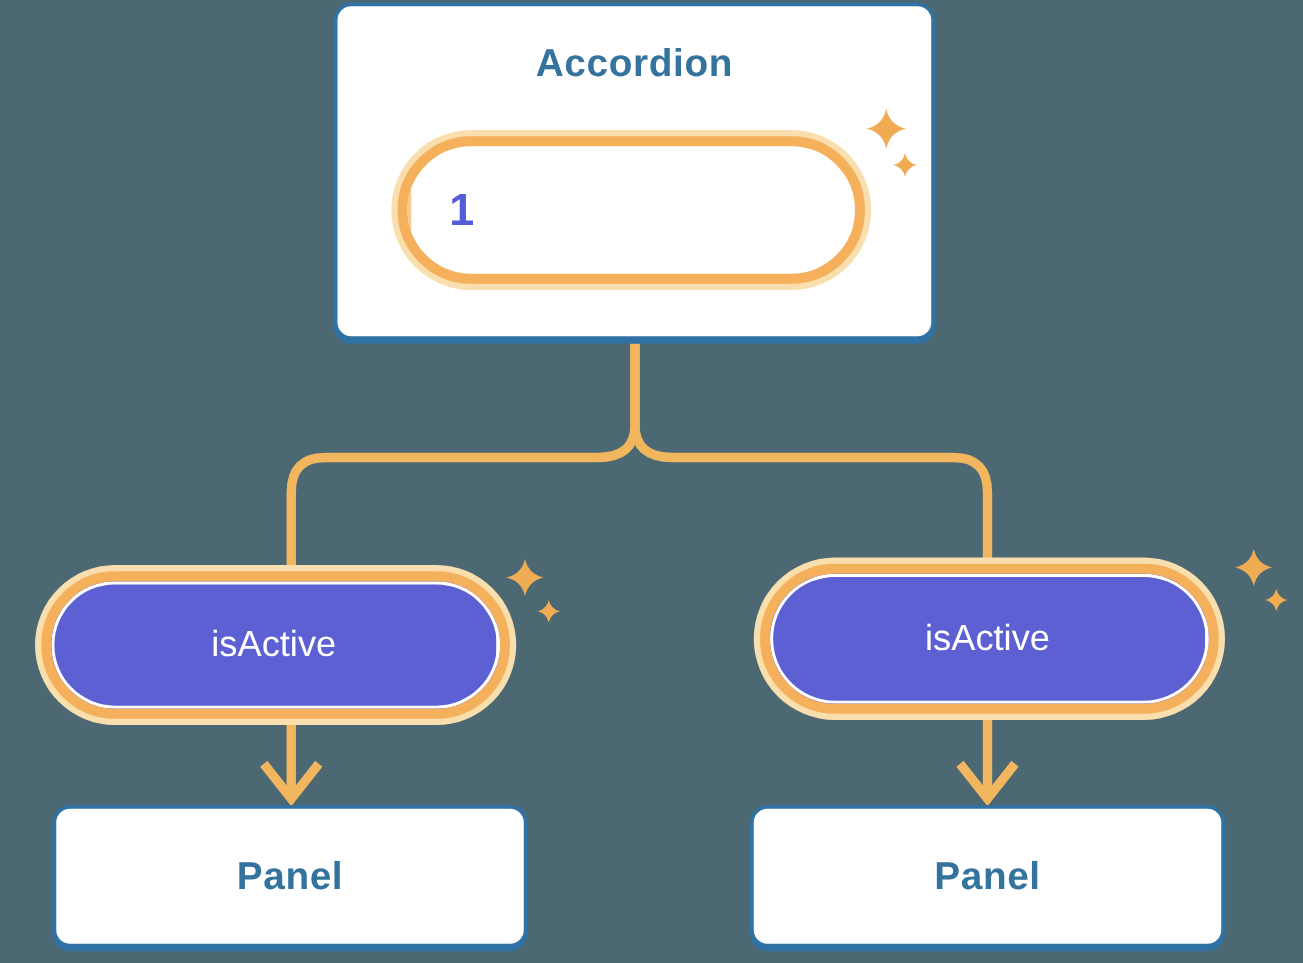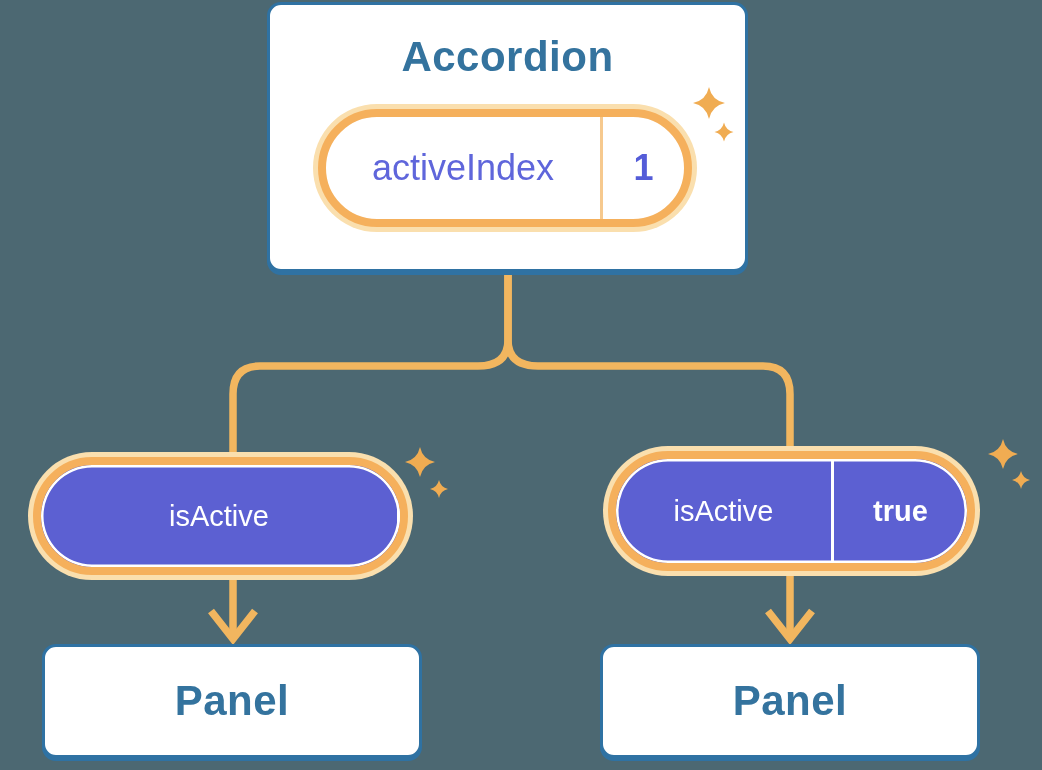--- a/index.html
+++ b/index.html
@@ -18,21 +18,21 @@
   .overlay{z-index:3;pointer-events:none;}
   .node{position:absolute;z-index:2;box-sizing:border-box;}
   .box{
     background:var(--white,#fff);
     border:3px solid var(--box-border,#2F72A3);
     border-radius:14px;
     box-shadow:0 3px 0 var(--box-border,#2F72A3);
   }
   .box-title{
     color:var(--blue-text,#34739E);
-    font-size:42px;
+    font-size:31px;
     font-weight:600;
     text-align:center;
     letter-spacing:.5px;
   }
   .panel{display:flex;align-items:center;justify-content:center;}
   .panel .box-title{font-weight:700;}
   .pill-outer{
     background:var(--ring-pale,#FADFAE);
     border-radius:999px;
     padding:5px;
@@ -79,38 +79,36 @@
       <path stroke-linejoin="miter" d="M768,611 L790,639 L812,611"></path>
     </g>
   </svg>
 
   <div class="node box" style="left:267px;top:2px;width:481px;height:270px;">
     <div class="box-title" style="margin-top:28px;">Accordion</div>
   </div>
 
   <div class="node pill-outer" style="left:313px;top:104px;width:384px;height:128px;">
     <div class="pill-inner state">
-      <div class="pill-section pill-label">activeIndex</div>
       <div class="divider"></div>
       <div class="pill-section pill-value" style="width:81px;">1</div>
     </div>
   </div>
 
   <div class="node pill-outer" style="left:28px;top:452px;width:385px;height:128px;">
     <div class="pill-inner prop">
       <div class="pill-section pill-label">isActive</div>
       <div class="divider"></div>
     </div>
   </div>
 
   <div class="node pill-outer" style="left:603px;top:446px;width:377px;height:130px;">
     <div class="pill-inner prop">
       <div class="pill-section pill-label">isActive</div>
       <div class="divider"></div>
-      <div class="pill-section pill-value" style="width:133px;">true</div>
     </div>
   </div>
 
   <div class="node box panel" style="left:42px;top:644px;width:380px;height:114px;">
     <div class="box-title">Panel</div>
   </div>
 
   <div class="node box panel" style="left:600px;top:644px;width:380px;height:114px;">
     <div class="box-title">Panel</div>
   </div>

